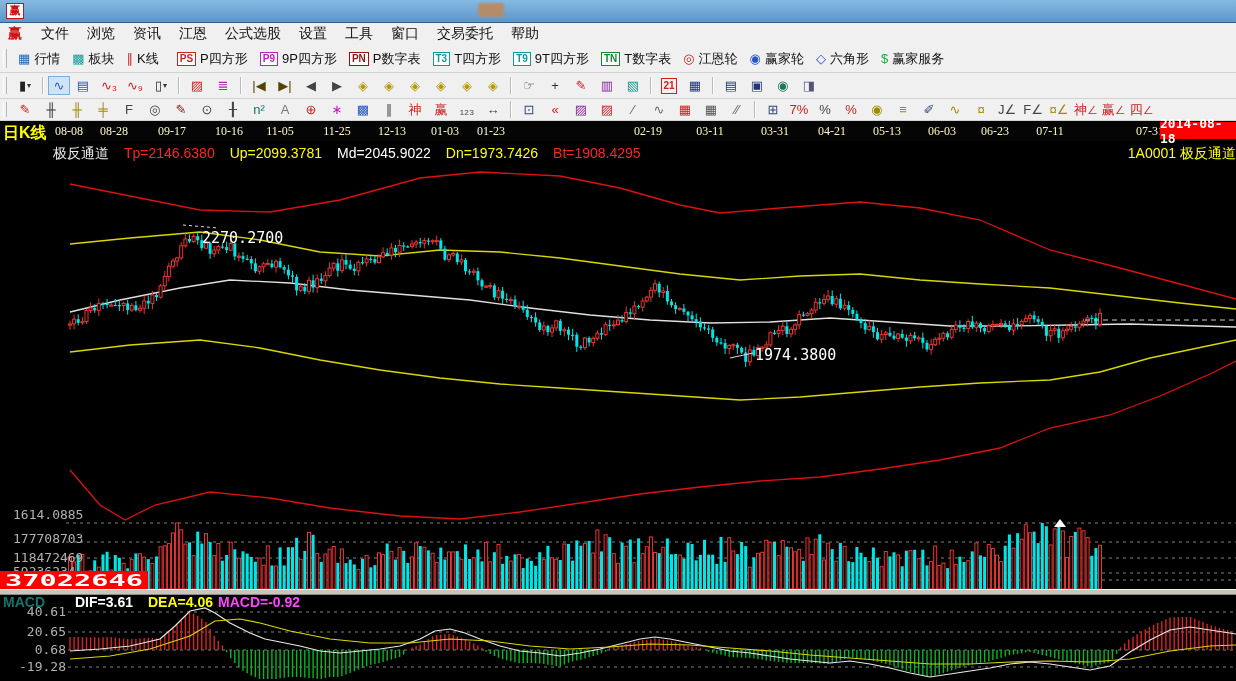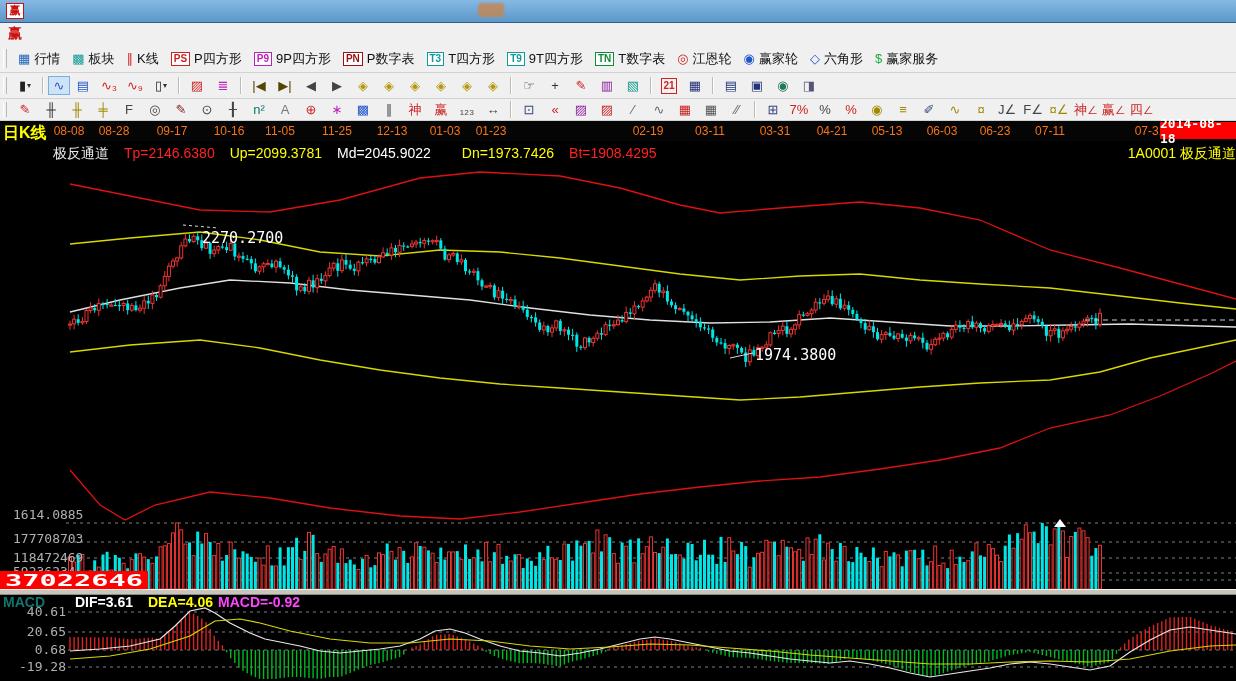--- a/index.html
+++ b/index.html
@@ -24,56 +24,68 @@
   .tb-ico{font-size:13px;line-height:14px}
   .icon-btn{min-width:22px;height:19px;display:flex;align-items:center;justify-content:center;
             font-size:13px;line-height:14px;padding:0 2px;cursor:default;white-space:nowrap}
   .icon-btn.selected{background:#cfe3f6;border:1px solid #79aede;box-sizing:border-box}
   .icon-btn .dd{font-size:8px;color:#333;margin-left:1px}
   .tb-sep{width:1px;height:17px;background:#bbb;border-right:1px solid #fff;margin:0 4px}
   .chart-region{position:absolute;left:0;top:121px;width:1236px;height:560px;background:#000}
   #chartSvg{position:absolute;left:0;top:0}
   .date-bar{position:absolute;top:0;left:0;width:1236px;height:20px;z-index:3;background:#050505}
   .kline-label{position:absolute;left:3px;top:2px;color:#ff0;font-weight:bold;font-size:16px}
-  .date-tick{position:absolute;top:3px;color:#f97316;font-size:12px;transform:translateX(-50%);
-             font-family:Liberation Sans, sans-serif;white-space:nowrap}
+  .date-tick{position:absolute;top:3px;color:#fef9c3;font-size:12px;transform:translateX(-50%);
+             font-family:Liberation Serif, serif;white-space:nowrap}
   .current-date{position:absolute;top:1px;height:17px;background:#f00;color:#fff;font-weight:bold;font-size:13px;
                 display:flex;align-items:center;justify-content:center;font-family:"DejaVu Sans Mono",monospace;z-index:4}
   .ind-header{position:absolute;top:24px;left:53px;display:flex;gap:15px;font-size:14px;z-index:2;white-space:nowrap}
   .symbol-label{position:absolute;top:24px;right:0;color:#ff0;font-size:14px;z-index:2;white-space:nowrap}
   .macd-header{position:absolute;top:473px;left:0;width:100%;height:16px;z-index:2;font-size:14px;font-weight:bold}
   .macd-header span{position:absolute;top:0;white-space:nowrap}
 </style>
 </head>
 <body>
 
 <div class="titlebar">
   <span class="app-icon">赢</span>
   <span class="titlebar-blob"></span>
 </div>
 
 <div class="menubar">
   <span class="menu-logo">赢</span>
+  <span id="menuItems" style="display:flex">
+      <span class="menu-item">文件</span>
+      <span class="menu-item">浏览</span>
+      <span class="menu-item">资讯</span>
+      <span class="menu-item">江恩</span>
+      <span class="menu-item">公式选股</span>
+      <span class="menu-item">设置</span>
+      <span class="menu-item">工具</span>
+      <span class="menu-item">窗口</span>
+      <span class="menu-item">交易委托</span>
+      <span class="menu-item">帮助</span>
+    </span>
 </div>
 
 <div class="toolbar tb1" id="tb1">
     <div class="tb-main-btn">
       <span class="tb-ico" style="color: rgb(34, 102, 187);">▦</span>
       <span>行情</span>
     </div>
     <div class="tb-main-btn">
       <span class="tb-ico" style="color: rgb(17, 153, 153);">▩</span>
       <span>板块</span>
     </div>
     <div class="tb-main-btn">
       <span class="tb-ico" style="color: rgb(204, 34, 34);">∥</span>
       <span>K线</span>
     </div>
     <div class="tb-main-btn">
-      <span class="badge" style="color: rgb(204, 34, 34); border-color: rgb(204, 34, 34);">PS</span>
+      <span class="badge" style="color: rgb(204, 34, 34); border-color: rgb(204, 34, 34); margin-left: 6px;">PS</span>
       <span>P四方形</span>
     </div>
     <div class="tb-main-btn">
       <span class="badge" style="color: rgb(187, 34, 187); border-color: rgb(187, 34, 187);">P9</span>
       <span>9P四方形</span>
     </div>
     <div class="tb-main-btn">
       <span class="badge" style="color: rgb(153, 17, 17); border-color: rgb(153, 17, 17);">PN</span>
       <span>P数字表</span>
     </div>
@@ -1451,21 +1463,21 @@
       <span class="date-tick" style="left: 995px;">06-23</span>
       <span class="date-tick" style="left: 1050px;">07-11</span>
       <span class="date-tick" style="left: 1150px;">07-31</span>
       <span class="current-date" style="left: 1160px; width: 76px;">2014-08-18</span>
     </div>
   <div class="ind-header" id="indHeader">
       <span style="color: rgb(232, 232, 232);">极反通道</span>
       <span style="color: rgb(255, 34, 34);">Tp=2146.6380</span>
       <span style="color: rgb(255, 255, 0);">Up=2099.3781</span>
       <span style="color: rgb(255, 255, 255);">Md=2045.9022</span>
-      <span style="color: rgb(255, 255, 0); margin-left: 16px;">Dn=1973.7426</span>
+      <span style="color: rgb(255, 255, 0);">Dn=1973.7426</span>
       <span style="color: rgb(255, 34, 34);">Bt=1908.4295</span>
     </div>
   <div class="symbol-label">1A0001  极反通道</div>
   <div class="macd-header" id="macdHeader">
       <span style="left: 3px; color: #0f766e;">MACD</span>
       <span style="left: 75px; color: rgb(255, 255, 255);">DIF=3.61</span>
       <span style="left: 148px; color: rgb(255, 255, 0);">DEA=4.06</span>
       <span style="left: 218px; color: rgb(255, 68, 255);">MACD=-0.92</span>
     </div>
 </div>

